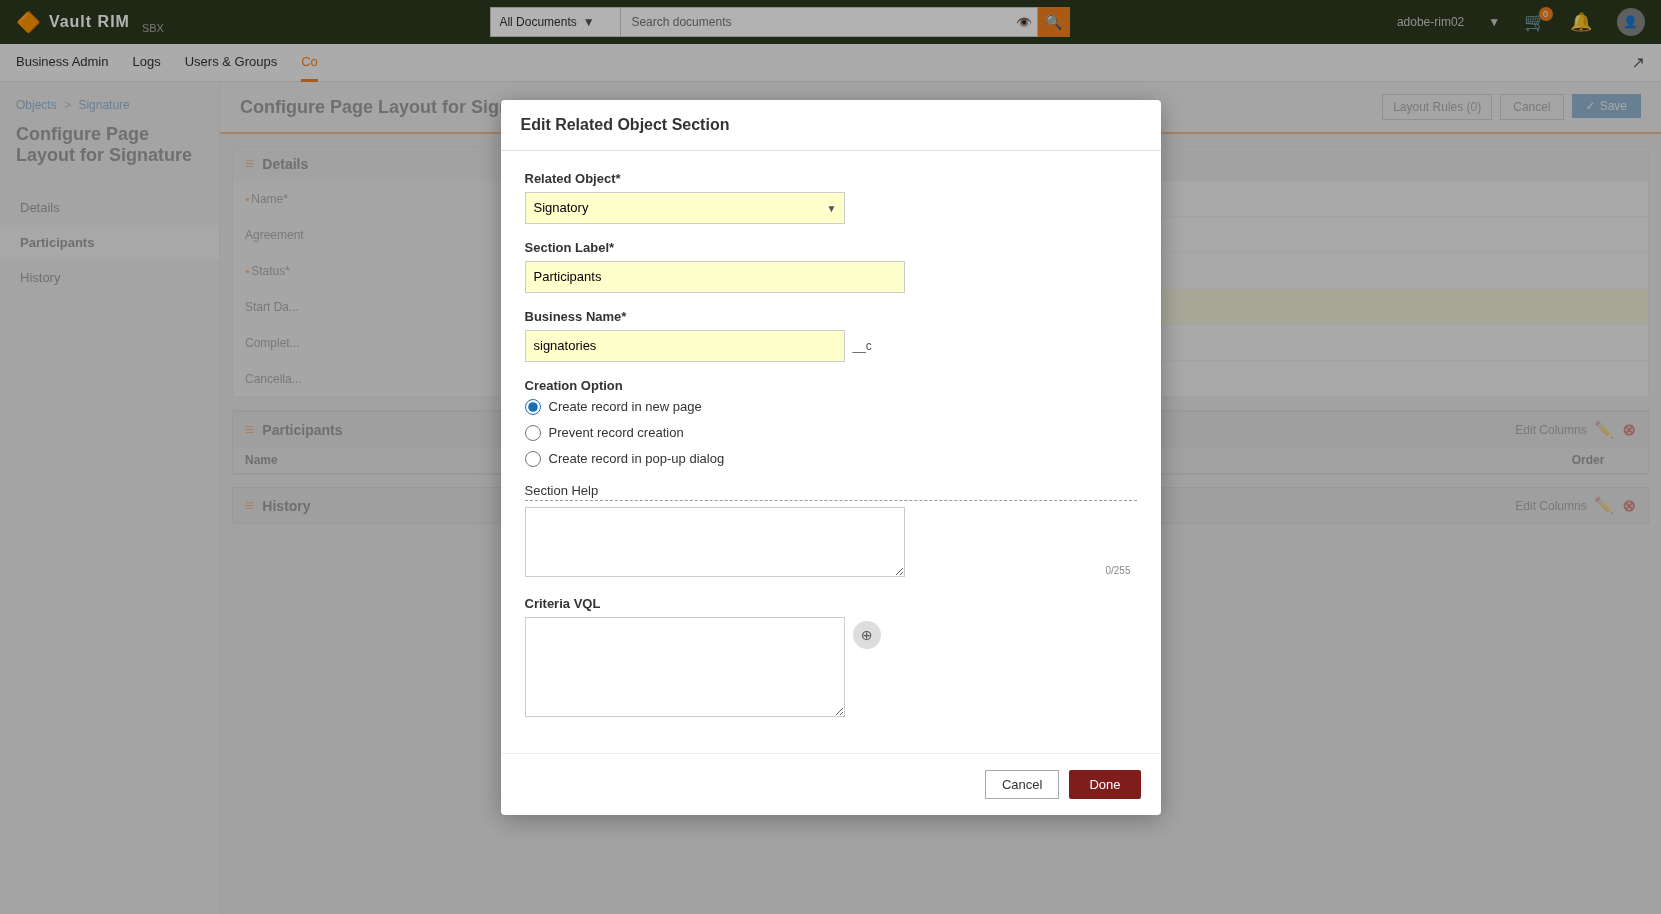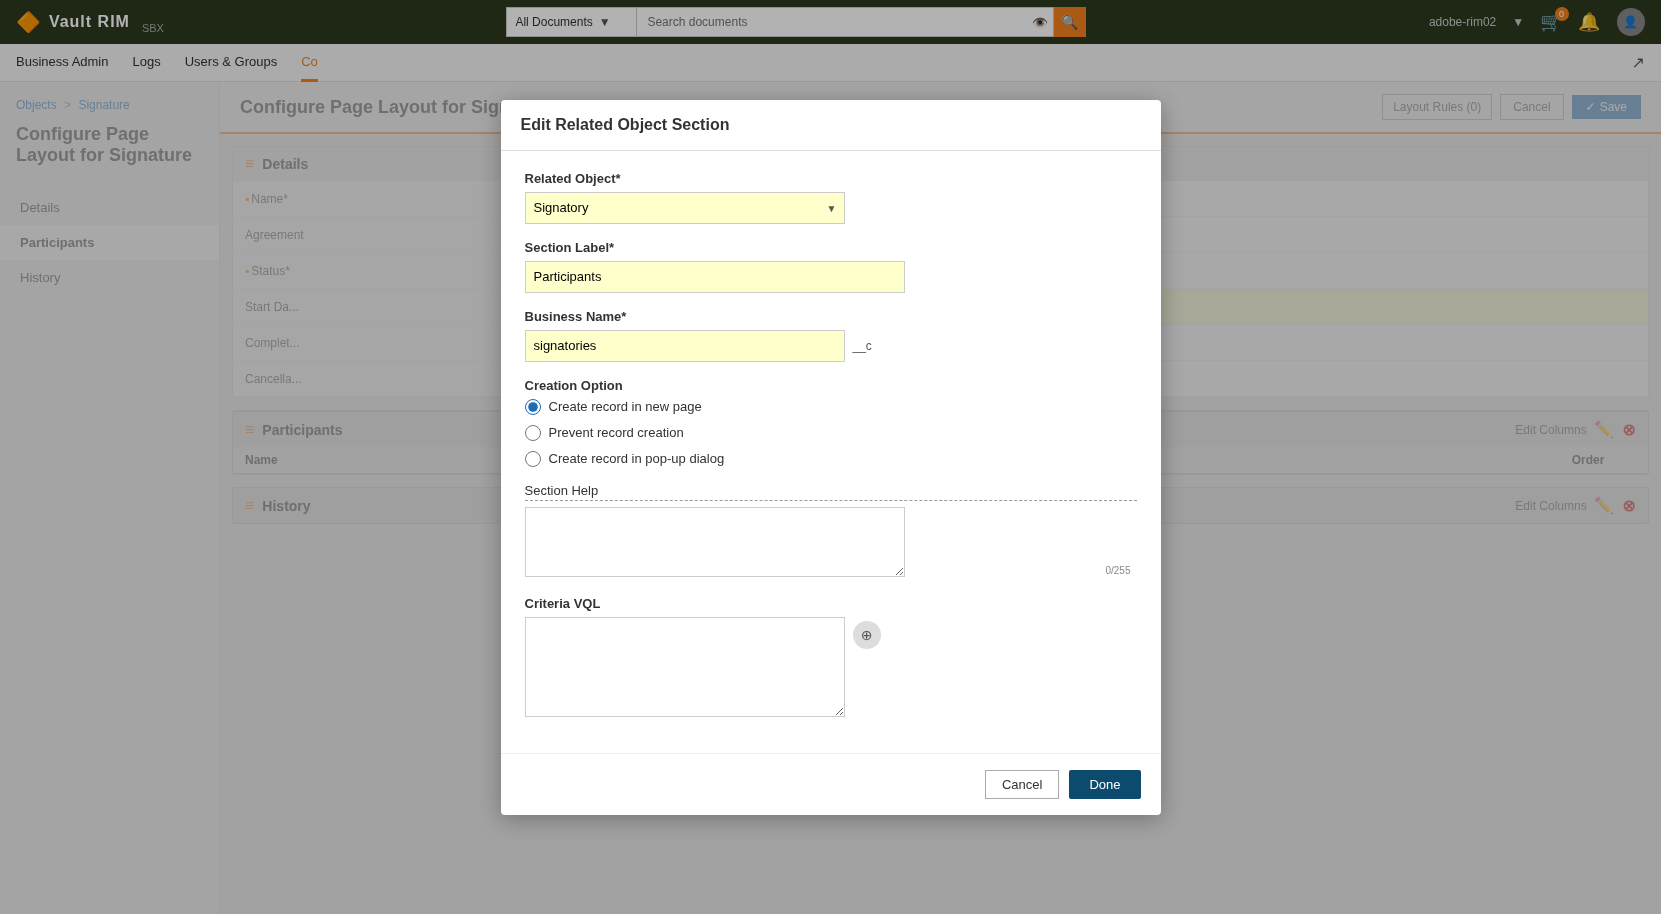--- a/index.html
+++ b/index.html
@@ -65,21 +65,21 @@
       border: none;
       width: 32px;
       height: 30px;
       display: flex;
       align-items: center;
       justify-content: center;
       cursor: pointer;
       color: #fff;
       font-size: 14px;
     }
-    .top-nav-right { display: flex; align-items: center; gap: 16px; color: #ccc; font-size: 12px; }
+    .top-nav-right { display: flex; align-items: center; gap: 24px; color: #ccc; font-size: 12px; }
     .user-name { color: #ccc; }
     .nav-icon { font-size: 18px; color: #ccc; cursor: pointer; }
     .cart-wrap { position: relative; }
     .cart-badge {
       position: absolute;
       top: -4px;
       right: -6px;
       background: #f5821f;
       color: #fff;
       font-size: 9px;
@@ -166,21 +166,21 @@
     
     .page-header {
       background: #f5f5f5;
       border-bottom: 2px solid #f5821f;
       padding: 12px 20px;
       display: flex;
       align-items: center;
       justify-content: space-between;
     }
     .page-header-title { font-size: 18px; font-weight: bold; color: #333; }
-    .page-header-actions { display: flex; gap: 8px; align-items: center; }
+    .page-header-actions { display: flex; gap: 8px; align-items: flex-start; }
     .layout-rules-btn {
       background: transparent;
       border: 1px solid #aaa;
       padding: 5px 10px;
       font-size: 12px;
       cursor: pointer;
       color: #555;
     }
     .cancel-btn {
       background: transparent;
@@ -450,21 +450,21 @@
     }
     .modal-cancel-btn {
       background: #fff;
       border: 1px solid #aaa;
       padding: 6px 16px;
       font-size: 13px;
       cursor: pointer;
       color: #333;
     }
     .modal-done-btn {
-      background: #0c4a6e;
+      background: #7f1d1d;
       border: none;
       padding: 6px 20px;
       font-size: 13px;
       cursor: pointer;
       color: #fff;
       border-radius: 2px;
     }
 
     
     .bg-dimmed {

